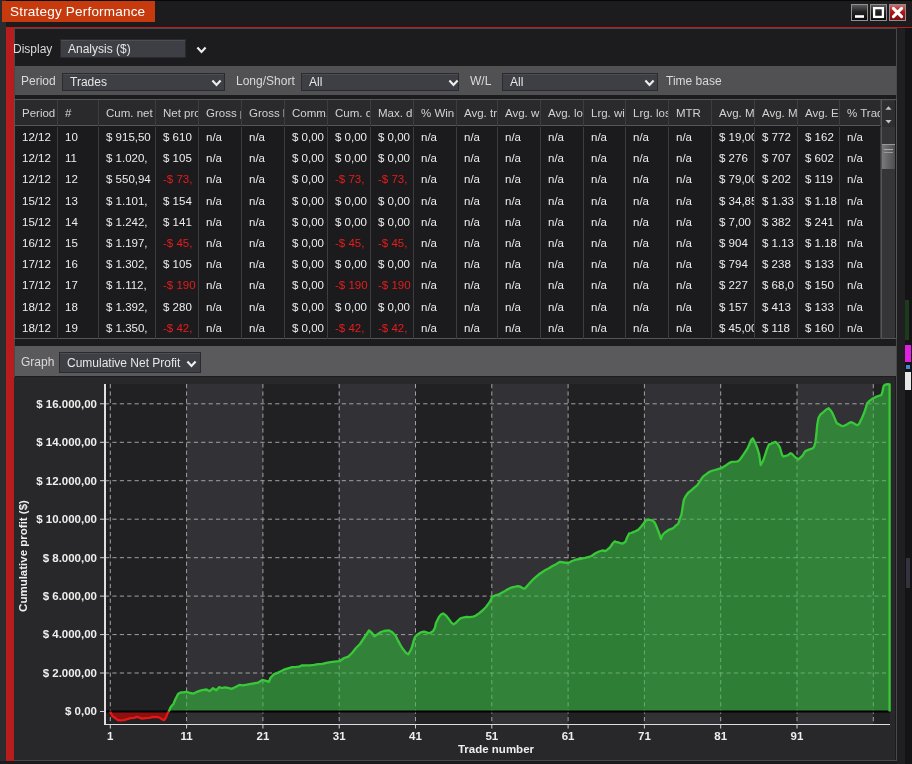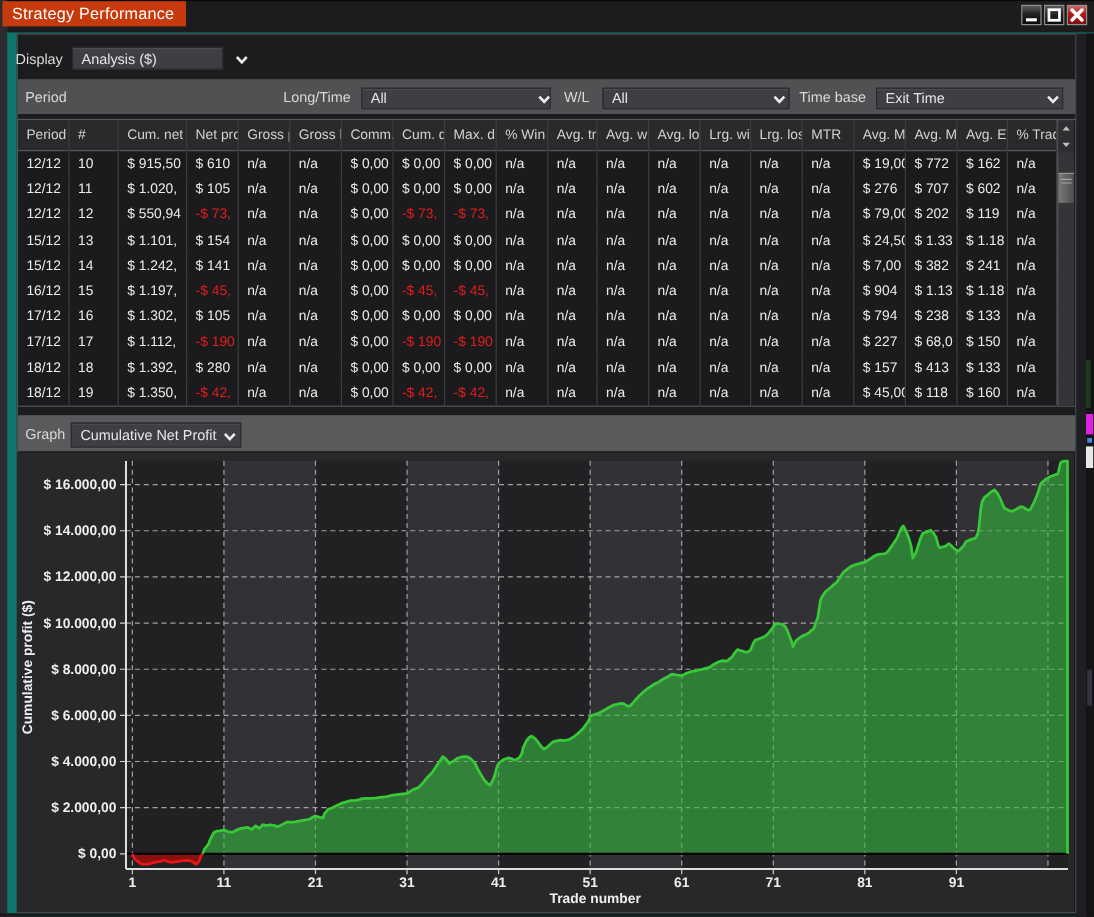--- a/index.html
+++ b/index.html
@@ -1,15 +1,15 @@
 <!DOCTYPE html>
 <html><head><meta charset="utf-8"><style>
 *{margin:0;padding:0;box-sizing:border-box}
 html,body{width:912px;height:764px;overflow:hidden;background:#151515;font-family:"Liberation Sans",sans-serif}
-#win{position:absolute;left:0;top:0;width:912px;height:764px;background:#0f766e}
+#win{position:absolute;left:0;top:0;width:912px;height:764px;background:#b91c1c}
 #titlebar{position:absolute;left:6px;top:0;width:906px;height:27px;background:#1c1c1e;border-top:1px solid #060606}
 #tab{position:absolute;left:2px;top:1px;width:153px;height:21px;background:#c73a0e;color:#fff;font-size:13.5px;line-height:21px;padding-left:8px;letter-spacing:0.2px}
 .wbtn{position:absolute;top:4px;width:17px;height:17px;border:1px solid #909090;background:linear-gradient(#5a5a5a 0%,#222 45%,#0a0a0a 100%)}
 #btn-close{background:linear-gradient(#cf6a6a 0%,#b01818 45%,#7d0d0d 100%)}
 #panel{position:absolute;left:14px;top:28px;width:883px;height:733px;border:1px solid #47474c;background:#1c1c1e}
 .bar{position:absolute;left:15px;width:881px;background:#515154;color:#e0e0e0}
 .lbl{position:absolute;font-size:12px;color:#d9d9d9}
 .dd{position:absolute;background:#3e3f44;border:1px solid #2a2b2f;box-shadow:inset 0 1px 0 #4c4d52;color:#e6e6e6;font-size:12px}
 .ddt{padding-left:7px}
 .chv{position:absolute}.chv svg{display:block}
@@ -47,38 +47,38 @@
  </div>
  <div id="panel"></div>
  <div class="lbl" style="left:13px;top:42px">Display</div>
  <div class="dd" style="left:60px;top:39px;width:126px;height:19px;line-height:18px"><span class="ddt">Analysis ($)</span><span class="chv" style="left:135px;top:6px">
         <svg width="11" height="8" viewBox="0 0 11 8">
           <polyline points="1.4,1.5 5.5,5.9 9.6,1.5" fill="none" stroke="#ededed" stroke-width="2.2"></polyline>
         </svg>
       </span></div>
  <div class="bar" style="top:66px;height:29px"></div>
  <div class="lbl" style="left:21px;top:74px">Period</div>
- <div class="lbl" style="left:236px;top:74px">Long/Time</div>
+ <div class="dd" style="left:62px;top:73px;width:163px;height:18px;line-height:17px"><span class="ddt">Trades</span><span class="chv" style="left:148px;top:5px">
+        <svg width="11" height="8" viewBox="0 0 11 8">
+          <polyline points="1.4,1.5 5.5,5.9 9.6,1.5" fill="none" stroke="#ededed" stroke-width="2.2"></polyline>
+        </svg>
+      </span></div>
+ <div class="lbl" style="left:236px;top:74px">Long/Short</div>
  <div class="dd" style="left:301px;top:73px;width:158px;height:18px;line-height:17px"><span class="ddt">All</span><span class="chv" style="left:146px;top:5px">
         <svg width="11" height="8" viewBox="0 0 11 8">
           <polyline points="1.4,1.5 5.5,5.9 9.6,1.5" fill="none" stroke="#ededed" stroke-width="2.2"></polyline>
         </svg>
       </span></div>
  <div class="lbl" style="left:470px;top:74px">W/L</div>
  <div class="dd" style="left:502px;top:73px;width:156px;height:18px;line-height:17px"><span class="ddt">All</span><span class="chv" style="left:141px;top:5px">
         <svg width="11" height="8" viewBox="0 0 11 8">
           <polyline points="1.4,1.5 5.5,5.9 9.6,1.5" fill="none" stroke="#ededed" stroke-width="2.2"></polyline>
         </svg>
       </span></div>
  <div class="lbl" style="left:666px;top:74px">Time base</div>
- <div class="dd" style="left:730px;top:73px;width:156px;height:18px;line-height:17px"><span class="ddt">Exit Time</span><span class="chv" style="left:141px;top:5px">
-        <svg width="11" height="8" viewBox="0 0 11 8">
-          <polyline points="1.4,1.5 5.5,5.9 9.6,1.5" fill="none" stroke="#ededed" stroke-width="2.2"></polyline>
-        </svg>
-      </span></div>
  <div id="tablewrap">
   <div id="thead">
         <div class="hc" style="width:43px">Period</div>
         <div class="hc" style="width:41px">#</div>
         <div class="hc" style="width:57px">Cum. net p</div>
         <div class="hc" style="width:43px">Net profit</div>
         <div class="hc" style="width:43px">Gross pro</div>
         <div class="hc" style="width:43px">Gross los</div>
         <div class="hc" style="width:43px">Comm.</div>
         <div class="hc" style="width:43px">Cum. dra</div>
@@ -172,21 +172,21 @@
           <div class="dc" style="width:43px">$ 0,00</div>
           <div class="dc" style="width:43px">$ 0,00</div>
           <div class="dc" style="width:43px">$ 0,00</div>
           <div class="dc" style="width:43px">n/a</div>
           <div class="dc" style="width:41px">n/a</div>
           <div class="dc" style="width:43px">n/a</div>
           <div class="dc" style="width:43px">n/a</div>
           <div class="dc" style="width:42px">n/a</div>
           <div class="dc" style="width:43px">n/a</div>
           <div class="dc" style="width:43px">n/a</div>
-          <div class="dc" style="width:43px">$ 24,50</div>
+          <div class="dc" style="width:43px">$ 34,85</div>
           <div class="dc" style="width:43px">$ 1.33</div>
           <div class="dc" style="width:42px">$ 1.18</div>
           <div class="dc" style="width:41px">n/a</div>
         </div>
         <div class="tr">
           <div class="dc" style="width:43px">15/12</div>
           <div class="dc" style="width:41px">14</div>
           <div class="dc" style="width:57px">$ 1.242,</div>
           <div class="dc" style="width:43px">$ 141</div>
           <div class="dc" style="width:43px">n/a</div>

